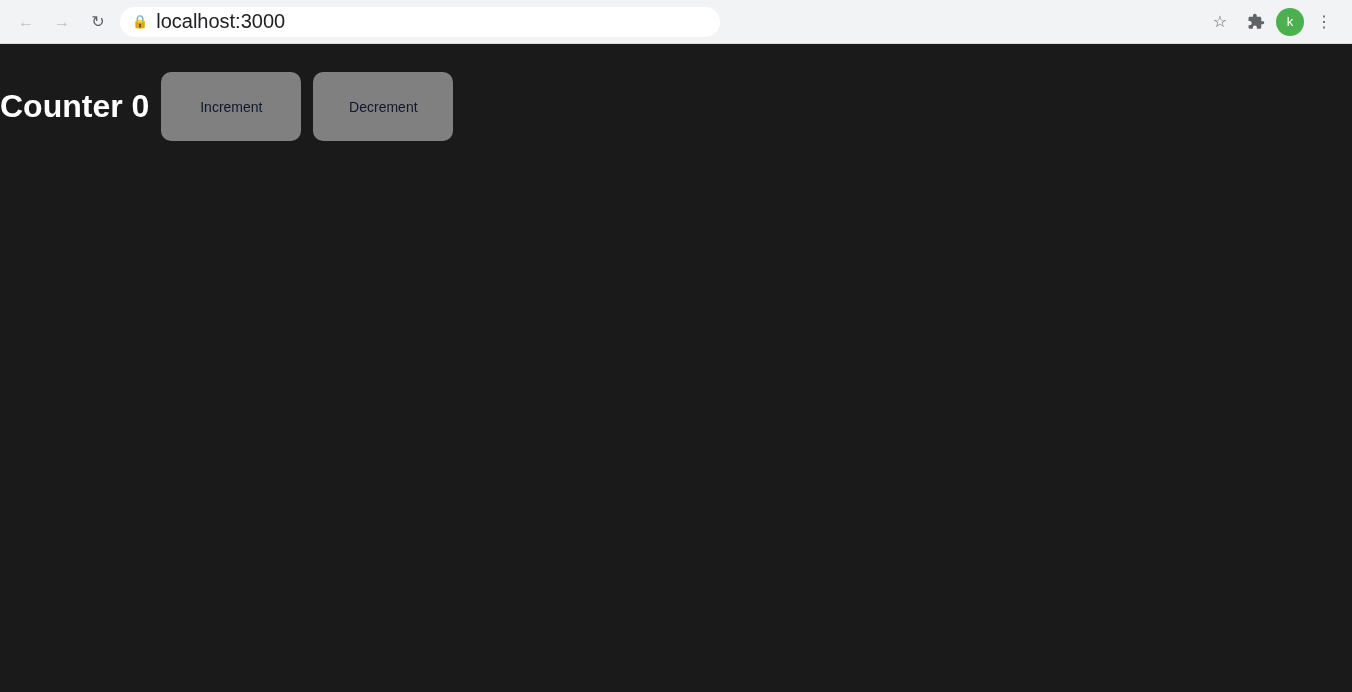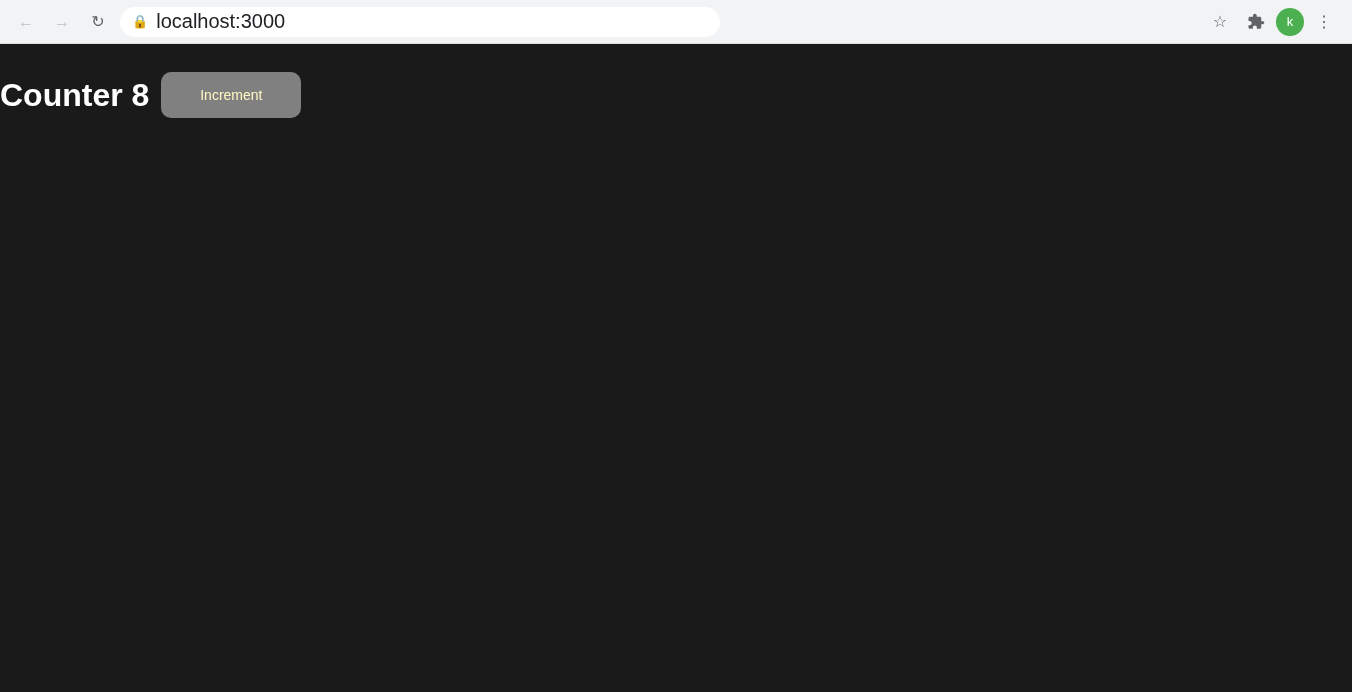--- a/index.html
+++ b/index.html
@@ -117,25 +117,25 @@
     .counter-label {
       color: #ffffff;
       font-size: 32px;
       font-weight: 700;
       white-space: nowrap;
     }
 
     .btn-increment,
     .btn-decrement {
       width: 140px;
-      height: 46px;
+      height: 69px;
       border-radius: 10px;
       border: none;
       background: #808080;
-      color: #fef9c3;
+      color: #0f172a;
       font-size: 14px;
       cursor: pointer;
       display: flex;
       align-items: center;
       justify-content: center;
     }
   </style>
 </head>
 <body>
 
@@ -156,16 +156,17 @@
         <path d="M20.5 11H19V7c0-1.1-.9-2-2-2h-4V3.5C13 2.12 11.88 1 10.5 1S8 2.12 8 3.5V5H4c-1.1 0-1.99.9-1.99 2v3.8H3.5c1.49 0 2.7 1.21 2.7 2.7s-1.21 2.7-2.7 2.7H2V19c0 1.1.9 2 2 2h3.8v-1.5c0-1.49 1.21-2.7 2.7-2.7s2.7 1.21 2.7 2.7V21H17c1.1 0 2-.9 2-2v-4h1.5c1.38 0 2.5-1.12 2.5-2.5S21.88 11 20.5 11z"></path>
       </svg>
     </button>
     <div class="avatar">k</div>
     <button class="toolbar-btn">⋮</button>
   </div>
 </div>
 
 <div class="page-content">
   <div class="counter-section">
-    <span class="counter-label">Counter 8</span>
+    <span class="counter-label">Counter 0</span>
     <button class="btn-increment">Increment</button>
+    <button class="btn-decrement">Decrement</button>
   </div>
 </div>
 
 </body></html>

